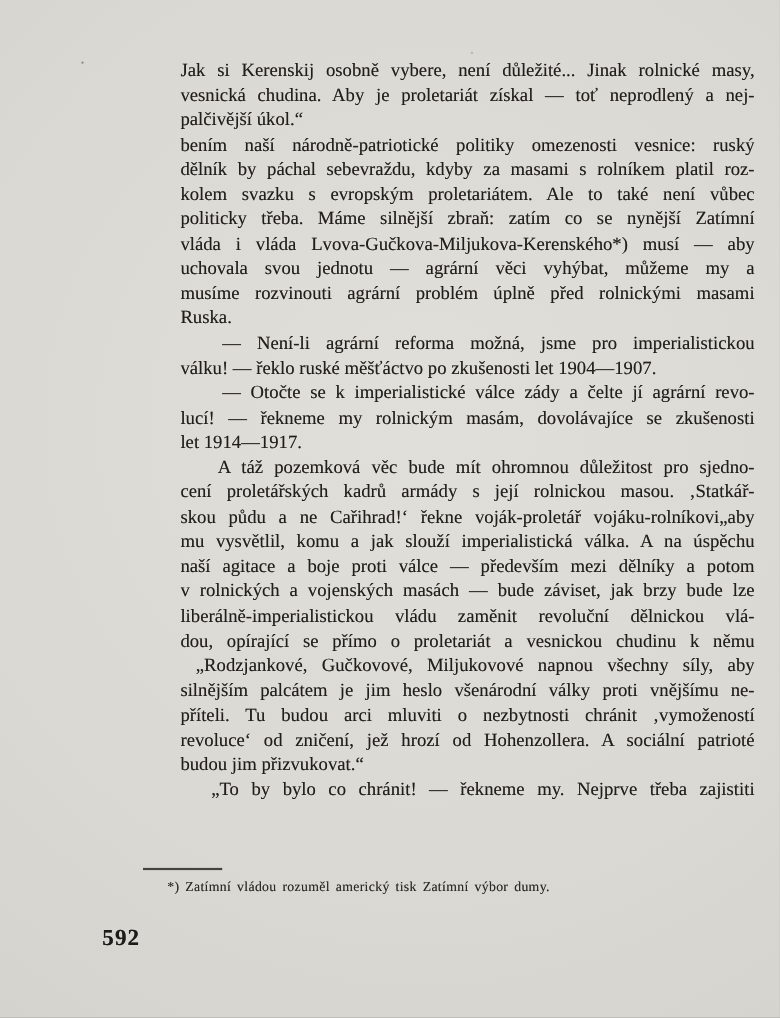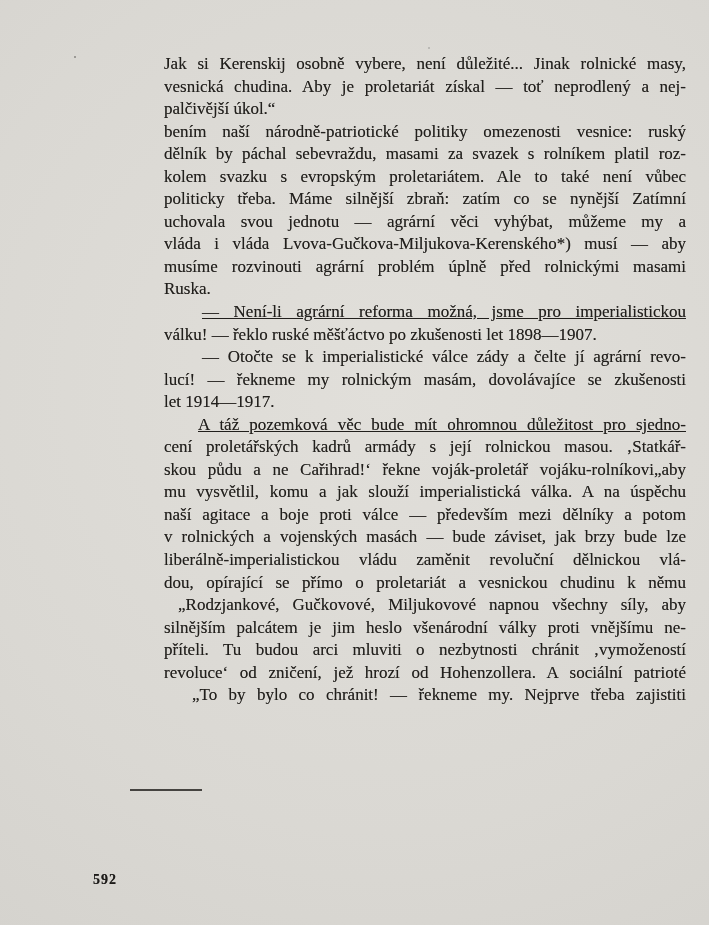--- a/index.html
+++ b/index.html
@@ -52,22 +52,22 @@
     width: 480px;
     font-size: 12.5px;
     letter-spacing: 0.3px;
     word-spacing: 2px;
     color: #2b2927;
     text-shadow: 0 0 0.5px rgba(43, 41, 39, 0.5);
   }
   .page-number {
     position: absolute;
     left: 93px;
-    top: 872px;
-    font-size: 14px;
+    top: 840px;
+    font-size: 21px;
     font-weight: bold;
     letter-spacing: 1px;
     color: #1d1b19;
     text-shadow: 0 0 0.6px rgba(29, 27, 25, 0.6);
   }
   .speck {
     position: absolute;
     border-radius: 50%;
     background: rgba(70, 68, 64, 0.55);
   }
@@ -81,56 +81,58 @@
   <div class="speck" style="left:428px; top:47px; width:2px; height:1.5px; opacity:.5;"></div>
 
   <div class="body-text">
       <div class="para">
         <div class="line">Jak si Kerenskij osobně vybere, není důležité... Jinak rolnické masy,</div>
         <div class="line">vesnická chudina. Aby je proletariát získal — toť neprodlený a nej-</div>
         <div class="line last">palčivější úkol.“</div>
       </div>
       <div class="para">
         <div class="line">bením naší národně-patriotické politiky omezenosti vesnice: ruský</div>
-        <div class="line">dělník by páchal sebevraždu, masami za svazek s rolníkem platil roz-</div>
+        <div class="line">dělník by páchal sebevraždu, kdyby za masami s rolníkem platil roz-</div>
         <div class="line">kolem svazku s evropským proletariátem. Ale to také není vůbec</div>
         <div class="line">politicky třeba. Máme silnější zbraň: zatím co se nynější Zatímní</div>
+        <div class="line">vláda i vláda Lvova-Gučkova-Miljukova-Kerenského*) musí — aby</div>
         <div class="line">uchovala svou jednotu — agrární věci vyhýbat, můžeme my a</div>
-        <div class="line">vláda i vláda Lvova-Gučkova-Miljukova-Kerenského*) musí — aby</div>
         <div class="line">musíme rozvinouti agrární problém úplně před rolnickými masami</div>
         <div class="line last">Ruska.</div>
       </div>
       <div class="para">
-        <div class="line" style="text-indent: 38px; text-decoration: underline;">— Není-li agrární reforma možná, jsme pro imperialistickou</div>
-        <div class="line last">válku! — řeklo ruské měšťáctvo po zkušenosti let 1898—1907.</div>
+        <div class="line" style="text-indent: 38px;">— Není-li agrární reforma možná, jsme pro imperialistickou</div>
+        <div class="line last">válku! — řeklo ruské měšťáctvo po zkušenosti let 1904—1907.</div>
       </div>
       <div class="para">
         <div class="line" style="text-indent: 38px;">— Otočte se k imperialistické válce zády a čelte jí agrární revo-</div>
         <div class="line">lucí! — řekneme my rolnickým masám, dovolávajíce se zkušenosti</div>
         <div class="line last">let 1914—1917.</div>
       </div>
       <div class="para">
-        <div class="line" style="text-indent: 34px; text-decoration: underline;">A táž pozemková věc bude mít ohromnou důležitost pro sjedno-</div>
+        <div class="line" style="text-indent: 34px;">A táž pozemková věc bude mít ohromnou důležitost pro sjedno-</div>
         <div class="line">cení proletářských kadrů armády s její rolnickou masou. ‚Statkář-</div>
         <div class="line">skou půdu a ne Cařihrad!‘ řekne voják-proletář vojáku-rolníkovi„aby</div>
         <div class="line">mu vysvětlil, komu a jak slouží imperialistická válka. A na úspěchu</div>
         <div class="line">naší agitace a boje proti válce — především mezi dělníky a potom</div>
         <div class="line">v rolnických a vojenských masách — bude záviset, jak brzy bude lze</div>
         <div class="line">liberálně-imperialistickou vládu zaměnit revoluční dělnickou vlá-</div>
         <div class="line">dou, opírající se přímo o proletariát a vesnickou chudinu k němu</div>
       </div>
       <div class="para">
         <div class="line" style="text-indent: 14px;">„Rodzjankové, Gučkovové, Miljukovové napnou všechny síly, aby</div>
         <div class="line">silnějším palcátem je jim heslo všenárodní války proti vnějšímu ne-</div>
         <div class="line">příteli. Tu budou arci mluviti o nezbytnosti chránit ‚vymožeností</div>
         <div class="line">revoluce‘ od zničení, jež hrozí od Hohenzollera. A sociální patrioté</div>
+        <div class="line last">budou jim přizvukovat.“</div>
       </div>
       <div class="para">
         <div class="line" style="text-indent: 28px;">„To by bylo co chránit! — řekneme my. Nejprve třeba zajistiti</div>
       </div>
     </div>
 
   <div class="footnote-rule"></div>
 
+  <div class="footnote">*) Zatímní vládou rozuměl americký tisk Zatímní výbor dumy.</div>
 
   <div class="page-number">592</div>
 
 </div>
 
 </body></html>

